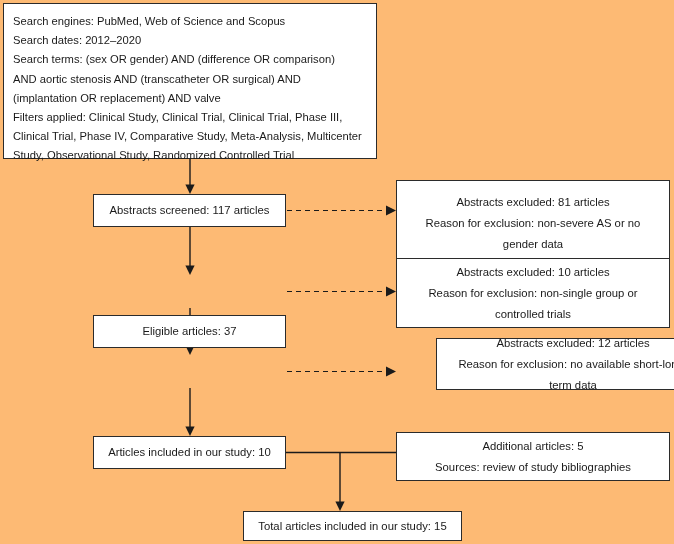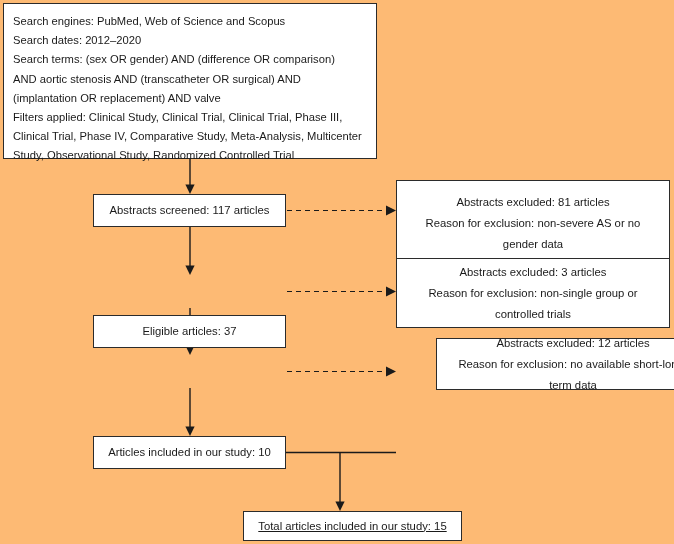--- a/index.html
+++ b/index.html
@@ -92,21 +92,20 @@
   #total-box {
     left: 243px;
     top: 511px;
     width: 219px;
     height: 30px;
   }
   #total-box p {
     text-align: center;
     font-size: 11.3px;
     line-height: 15px;
-    text-decoration: underline;
   }
 
   
   #connectors {
     position: absolute;
     left: 0;
     top: 0;
     width: 674px;
     height: 544px;
     pointer-events: none;
@@ -197,34 +196,40 @@
   <div class="box excl-box" id="excl-1">
     <div class="box-inner">
       <p>Abstracts excluded: 81 articles
 Reason for exclusion: non-severe AS or no
 gender data</p>
     </div>
   </div>
 
   <div class="box excl-box" id="excl-2">
     <div class="box-inner">
-      <p>Abstracts excluded: 3 articles
+      <p>Abstracts excluded: 10 articles
 Reason for exclusion: non-single group or
 controlled trials</p>
     </div>
   </div>
 
   <div class="box excl-box" id="excl-3">
     <div class="box-inner">
       <p>Abstracts excluded: 12 articles
 Reason for exclusion: no available short-long-
 term data</p>
     </div>
   </div>
 
+  <div class="box excl-box" id="excl-4">
+    <div class="box-inner">
+      <p>Additional articles: 5
+Sources: review of study bibliographies</p>
+    </div>
+  </div>
 
   <div class="box" id="total-box">
     <div class="box-inner">
       <p>Total articles included in our study: 15</p>
     </div>
   </div>
 
 </div>
 
 </body></html>

